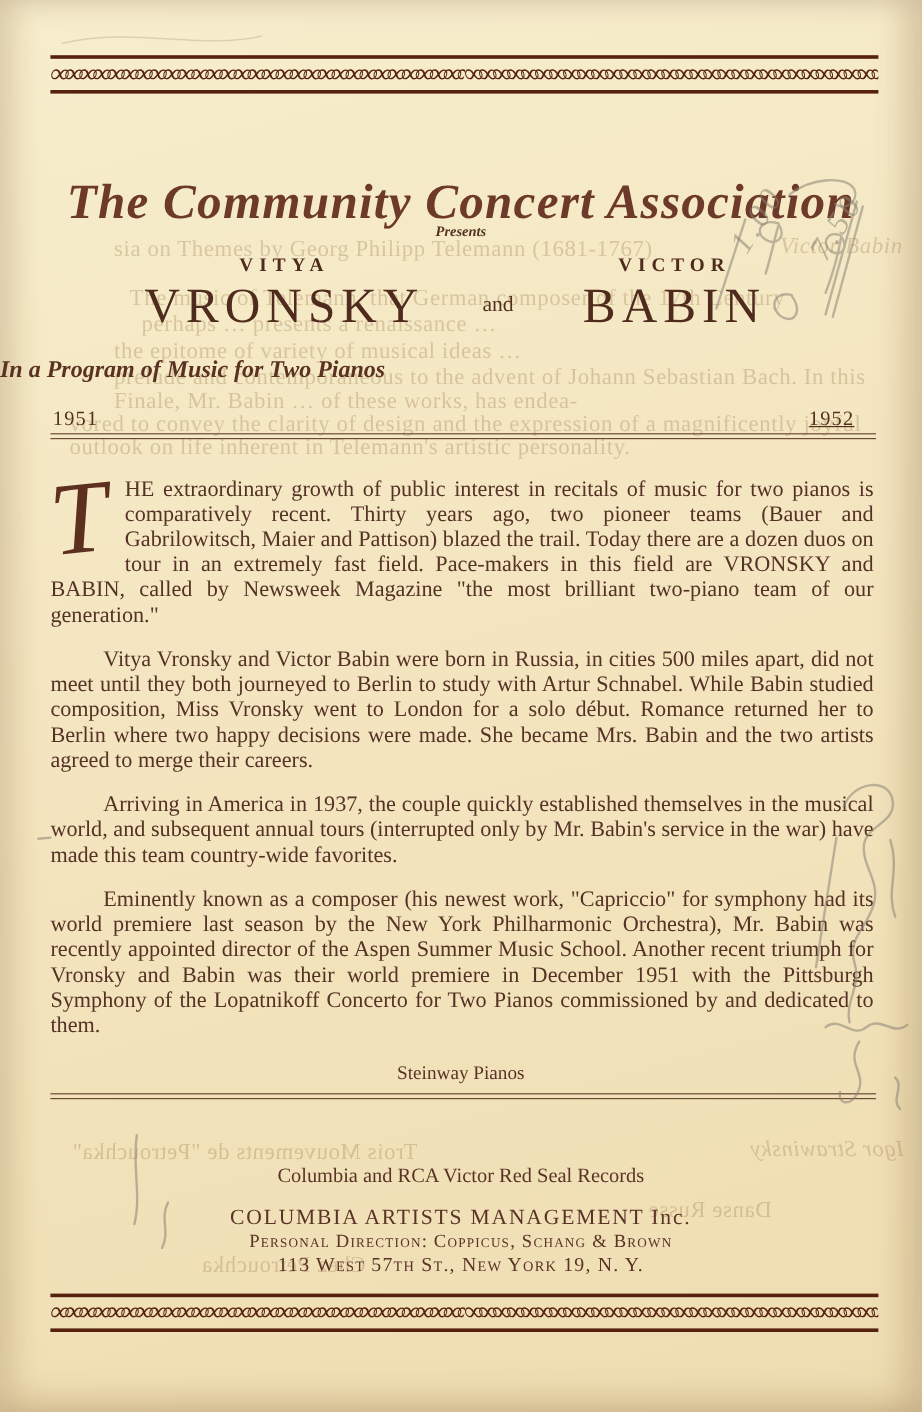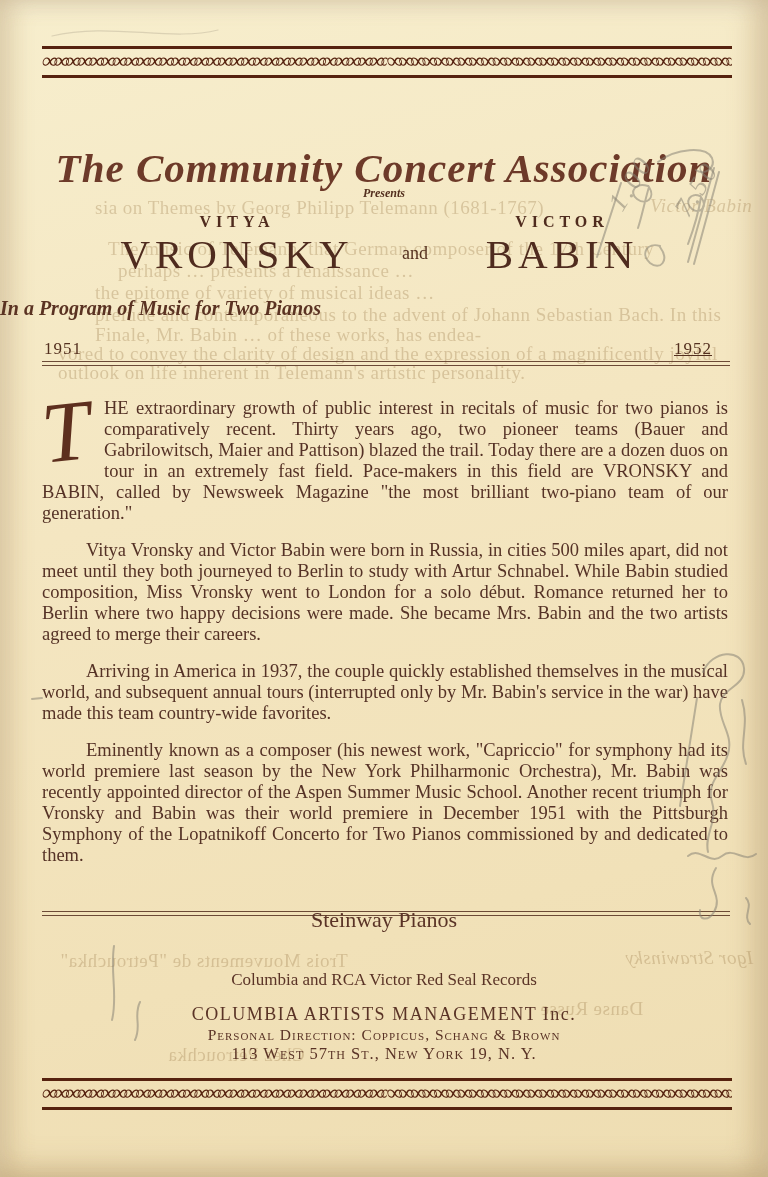--- a/index.html
+++ b/index.html
@@ -45,21 +45,21 @@
             border-top:1.5px solid #5e3a28; border-bottom:1.5px solid #5e3a28; opacity:.9;}
   
   .body-copy{position:absolute; z-index:2; left:42px; right:40px; top:398px; color:#553226;
              font-size:18.5px; line-height:21px; text-align:justify;}
   .body-copy p{margin:0 0 16px 0; text-indent:44px;}
   .body-copy p.first{text-indent:0;}
   .dropcap{float:left; font-style:italic; font-size:86px; line-height:62px; height:64px;
            width:56px; color:#5d2f1e; transform:rotate(-6deg); margin:2px 6px 0 0;}
   
   .foot{position:absolute; z-index:2; left:0; right:0; text-align:center; color:#5a3326;}
-  .f-steinway{top:907px; font-size:22px;}
+  .f-steinway{top:886px; font-size:16px;}
   .f-records{top:970px; font-size:17px;}
   .f-mgmt{top:1004px; font-size:18px; letter-spacing:1.5px;}
   .f-dir{top:1026px; font-size:15.5px; font-variant:small-caps; letter-spacing:1px;}
   .f-addr{top:1044px; font-size:16.5px; font-variant:small-caps; letter-spacing:1px;}
   
   .pencil-layer{position:absolute; inset:0; z-index:3; pointer-events:none;}
   .price-note{position:absolute; font-style:italic; color:#8a8474; opacity:.55;
               font-size:27px; letter-spacing:3px; transform-origin:left top;}
   .price-a{left:602px; top:200px; transform:rotate(-58deg);}
   .price-b{left:668px; top:206px; transform:rotate(-58deg);}

